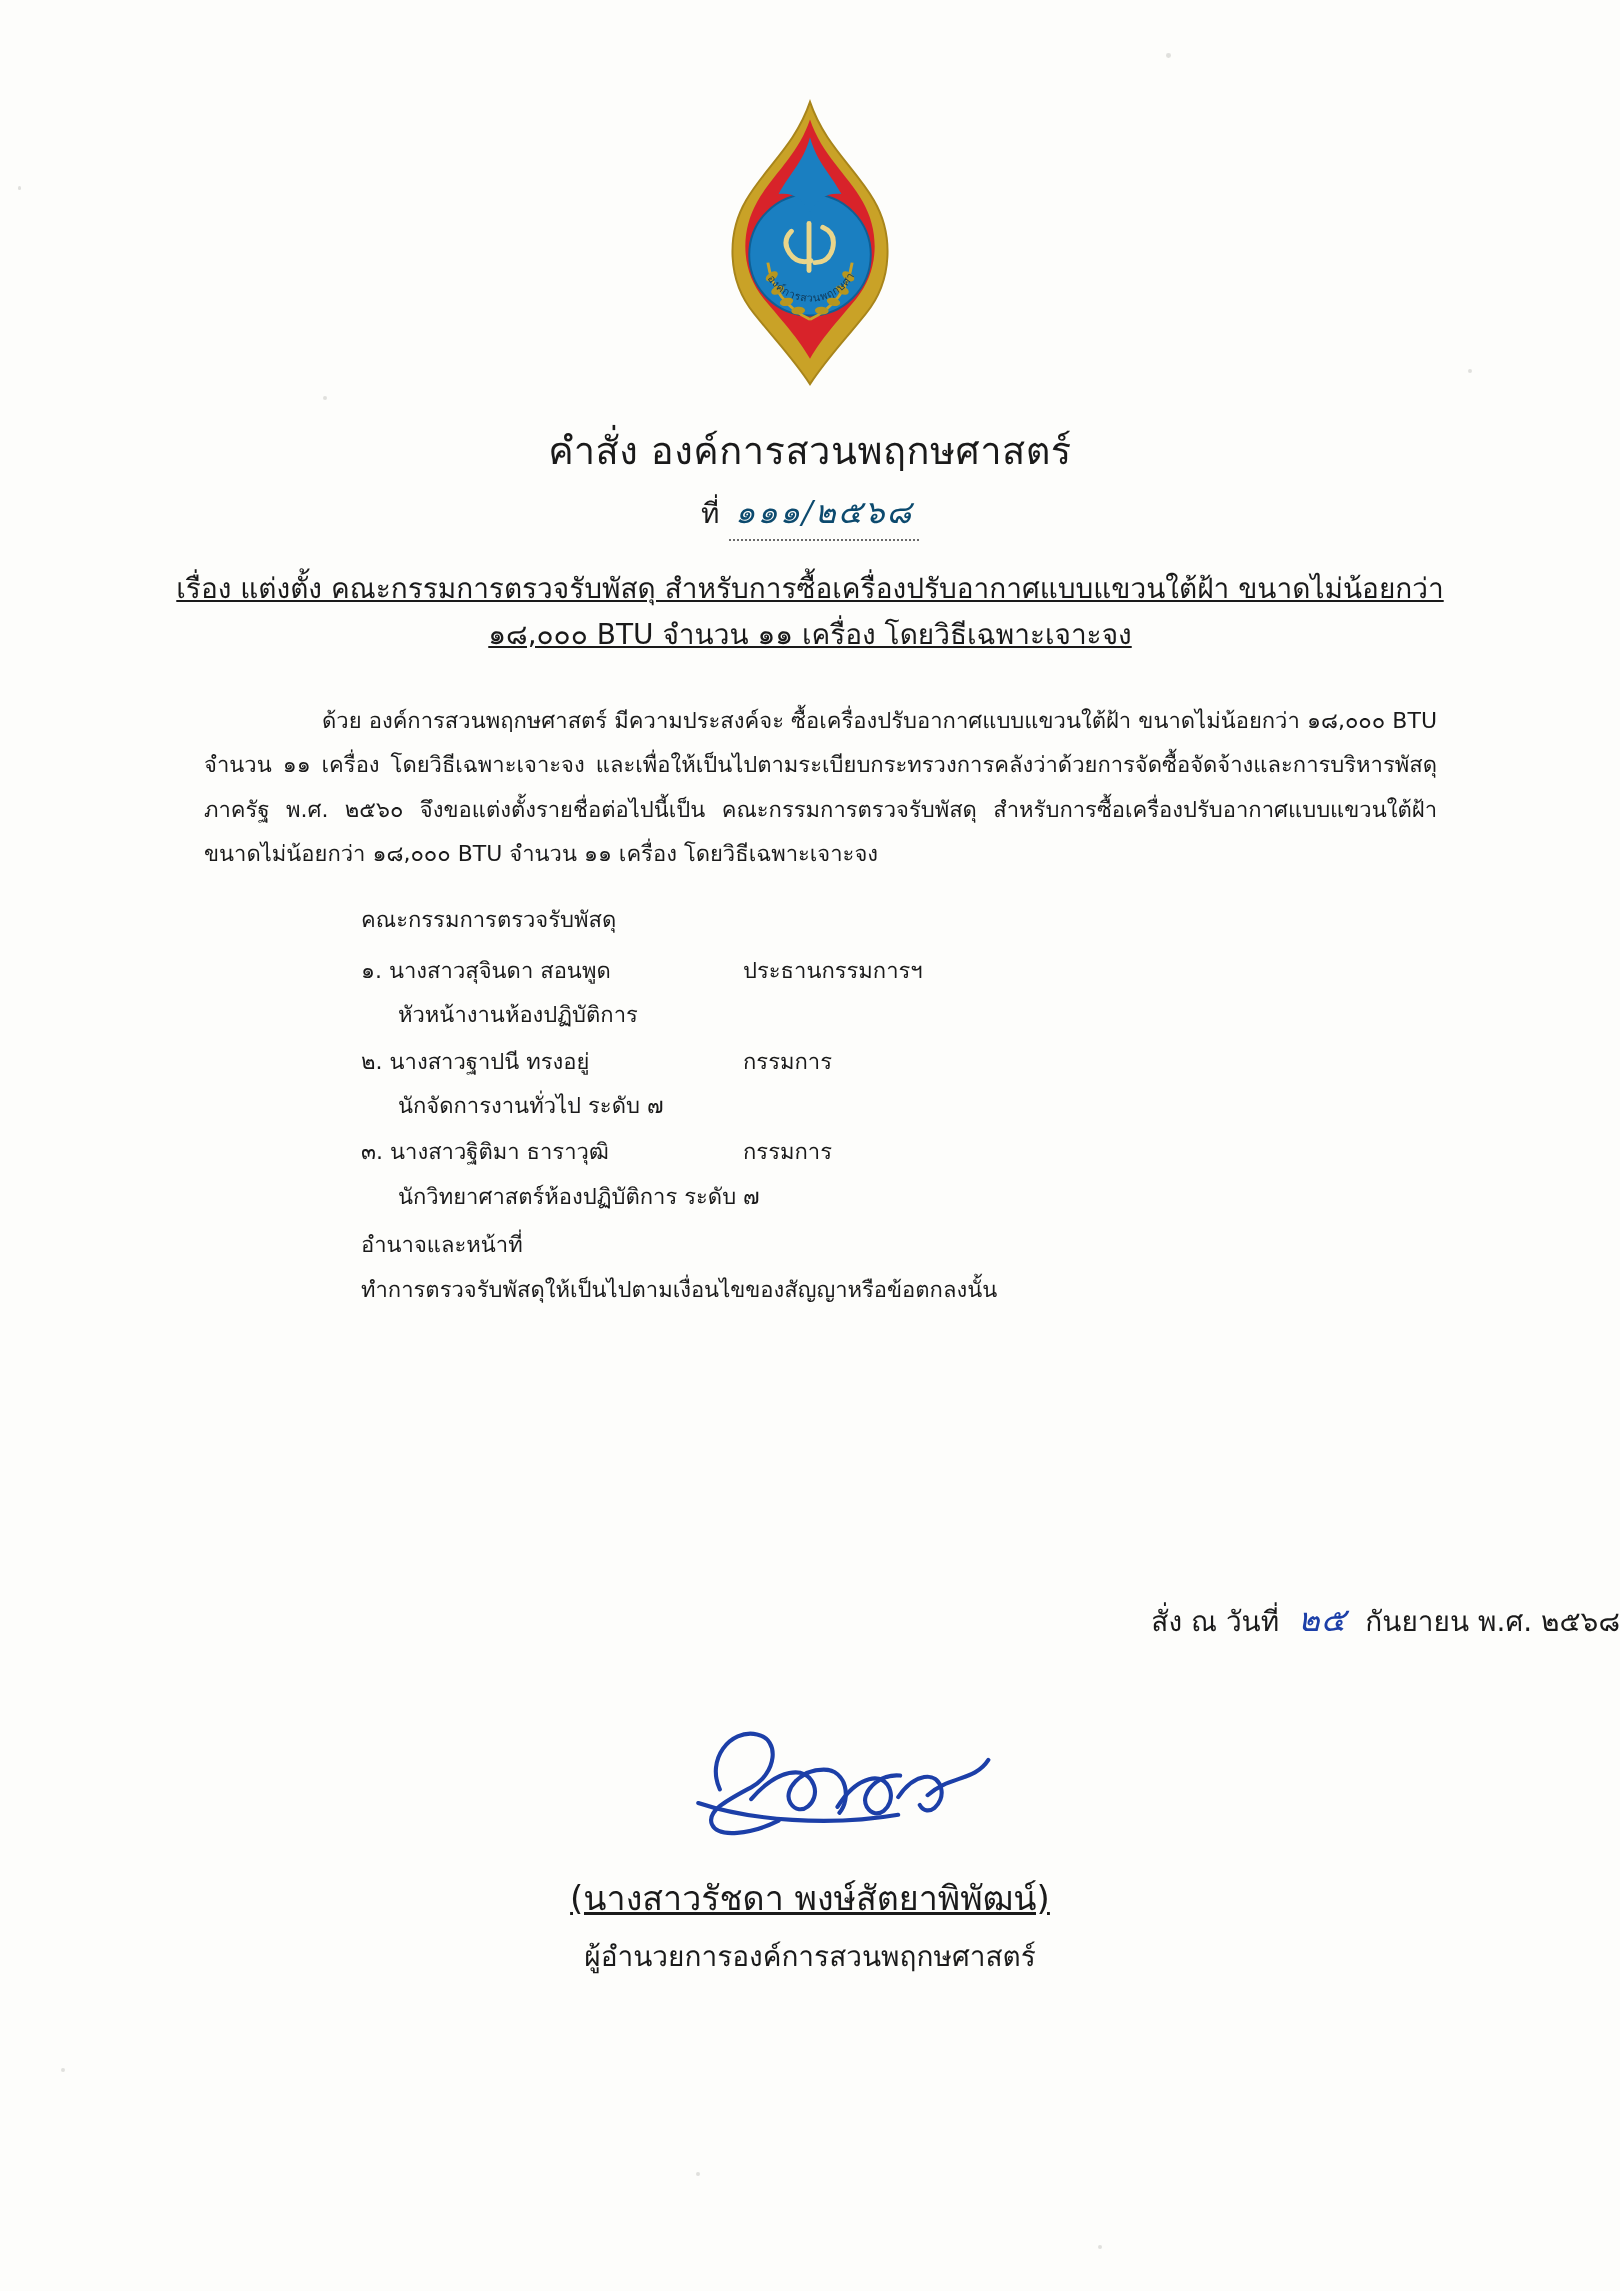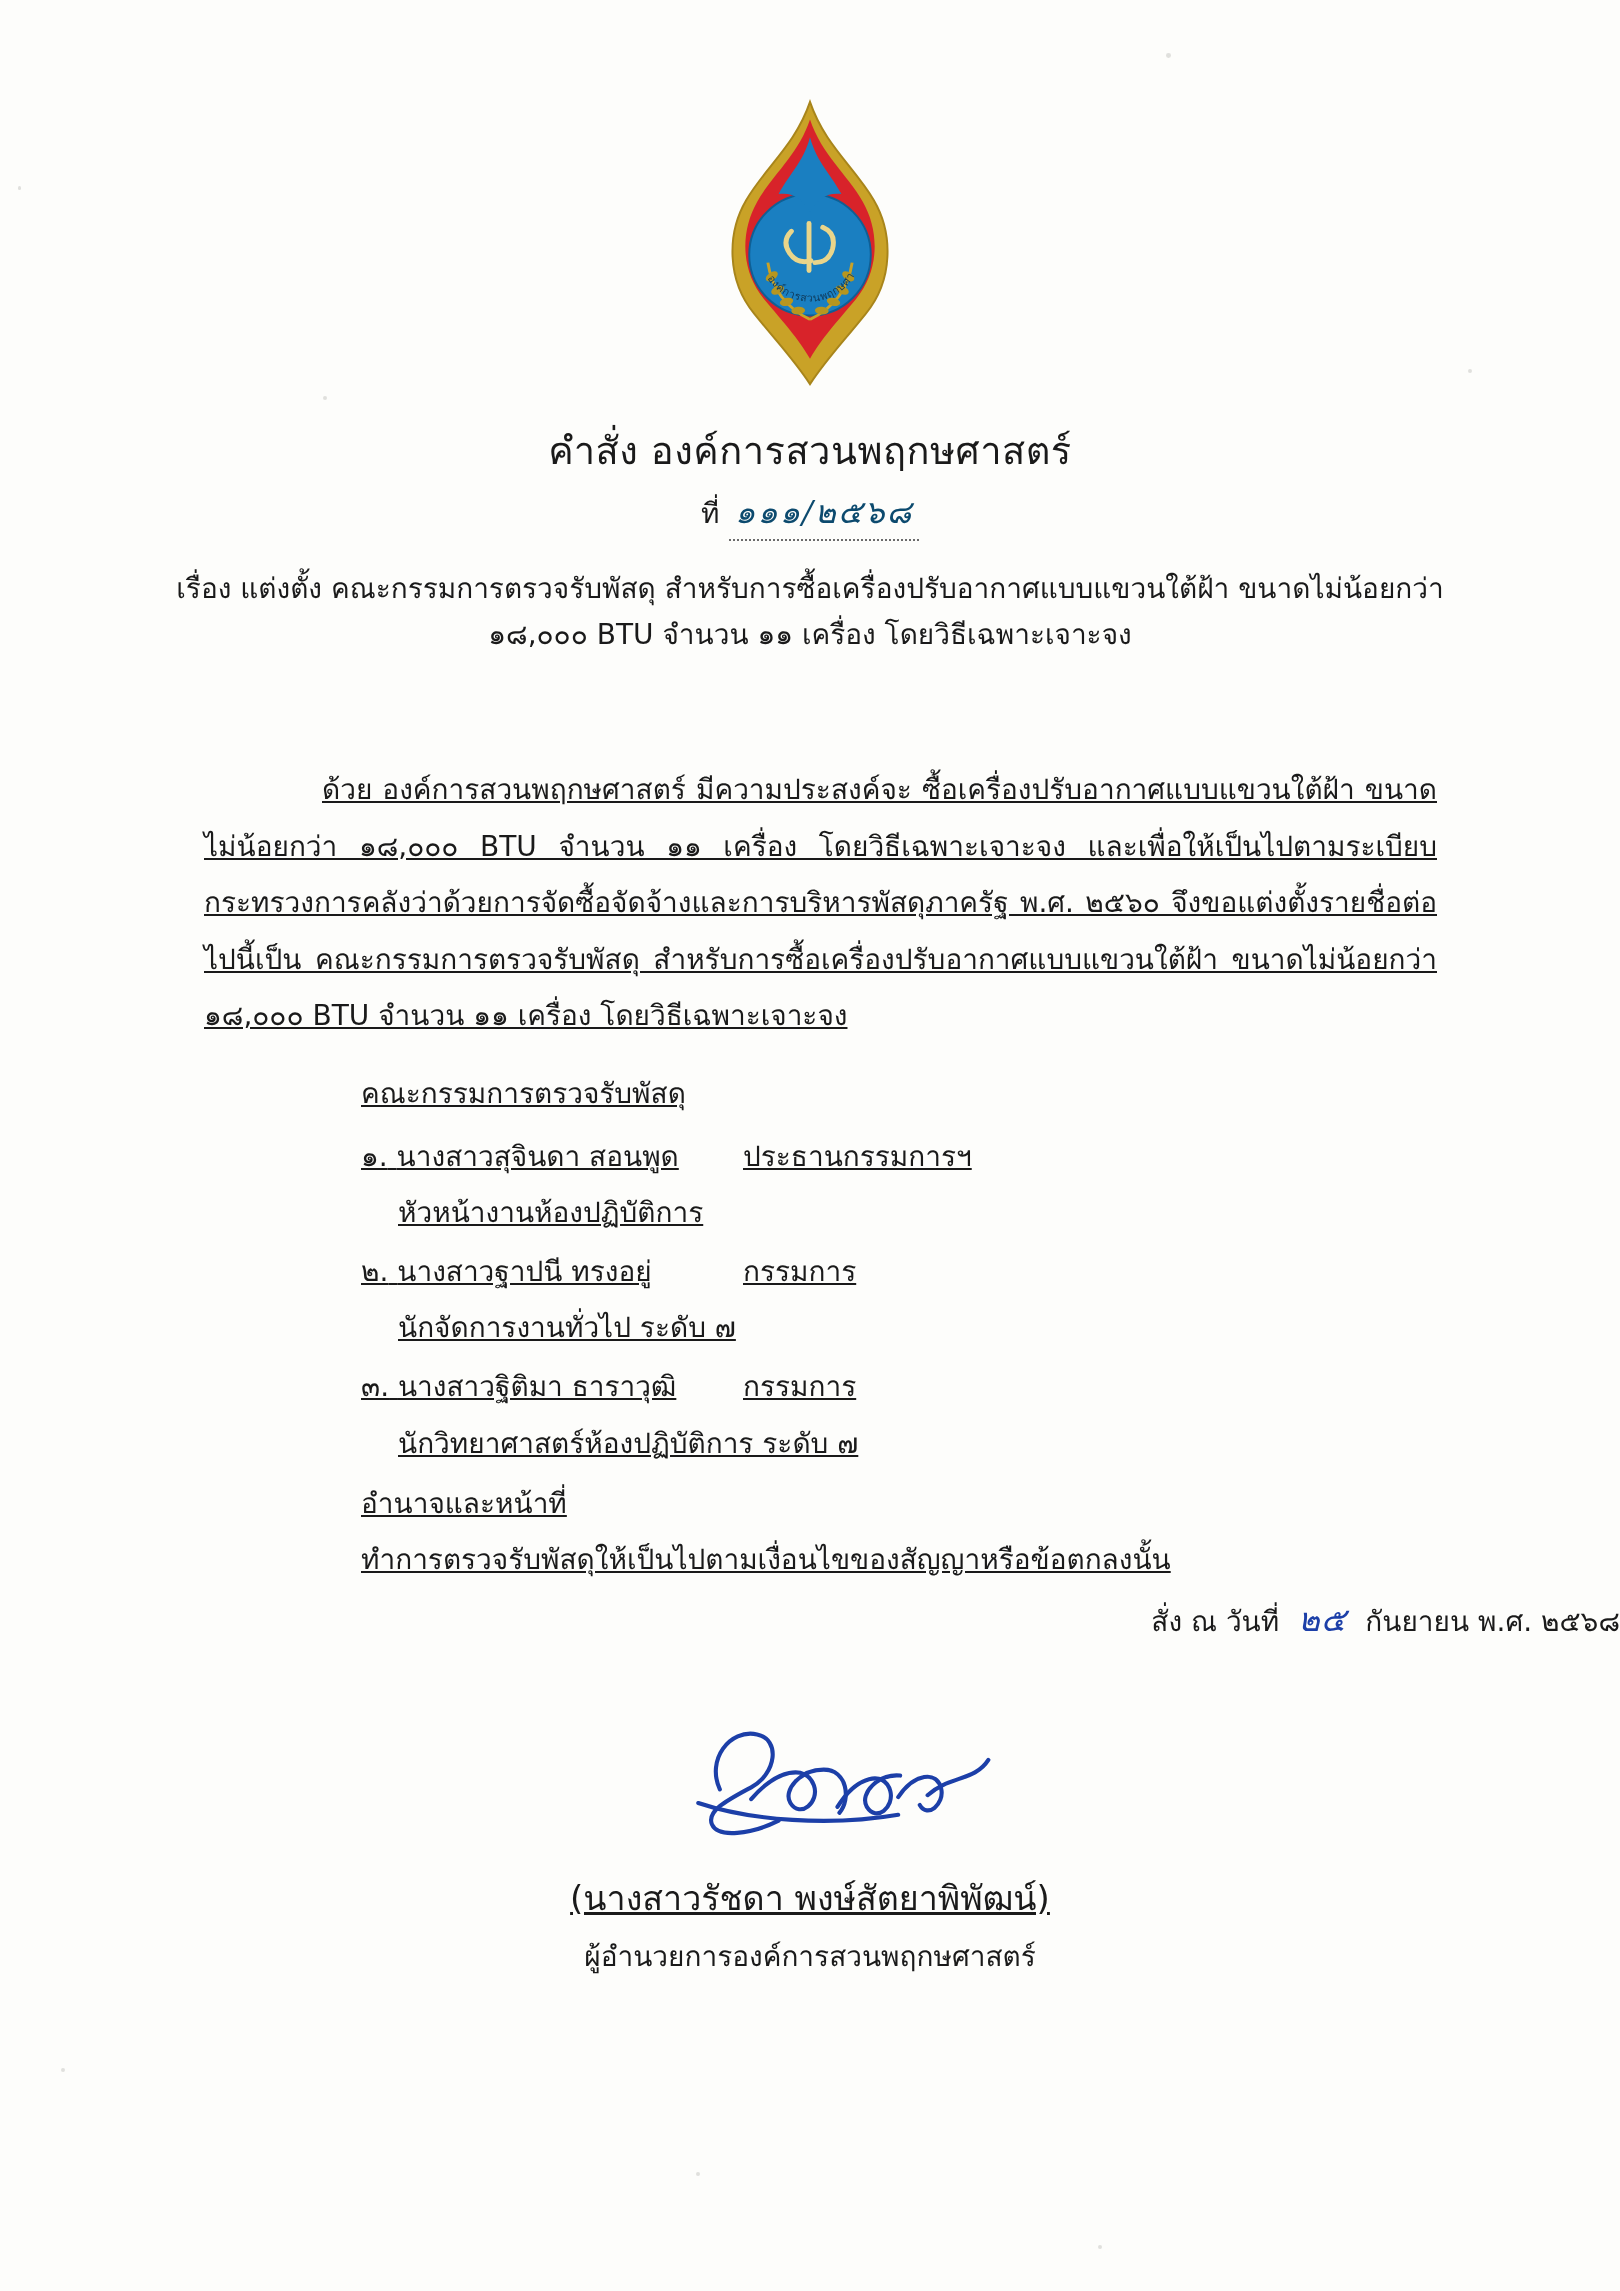--- a/index.html
+++ b/index.html
@@ -78,31 +78,31 @@
     font-style: italic;
     letter-spacing: 2px;
     border-bottom: 2px dotted #6b6b6b;
     padding: 0 5.9px 2px 5.9px;
   }
   .subject {
     margin-top: 25.5px;
     font-size: 28px;
     line-height: 1.62;
     padding: 0 108px;
+    text-decoration: underline;
   }
 
   
   .body-block {
     position: absolute;
-    top: 762px;
+    top: 699px;
     left: 204px;
     width: 1233px;
-    font-size: 28px;
+    font-size: 22px;
     line-height: 2.02;
-    text-decoration: underline;
   }
   .para {
     text-align: justify;
     text-justify: inter-word;
     text-indent: 118px;
   }
   .committee-heading {
     margin-top: 21.6px;
     padding-left: 157px;
   }

